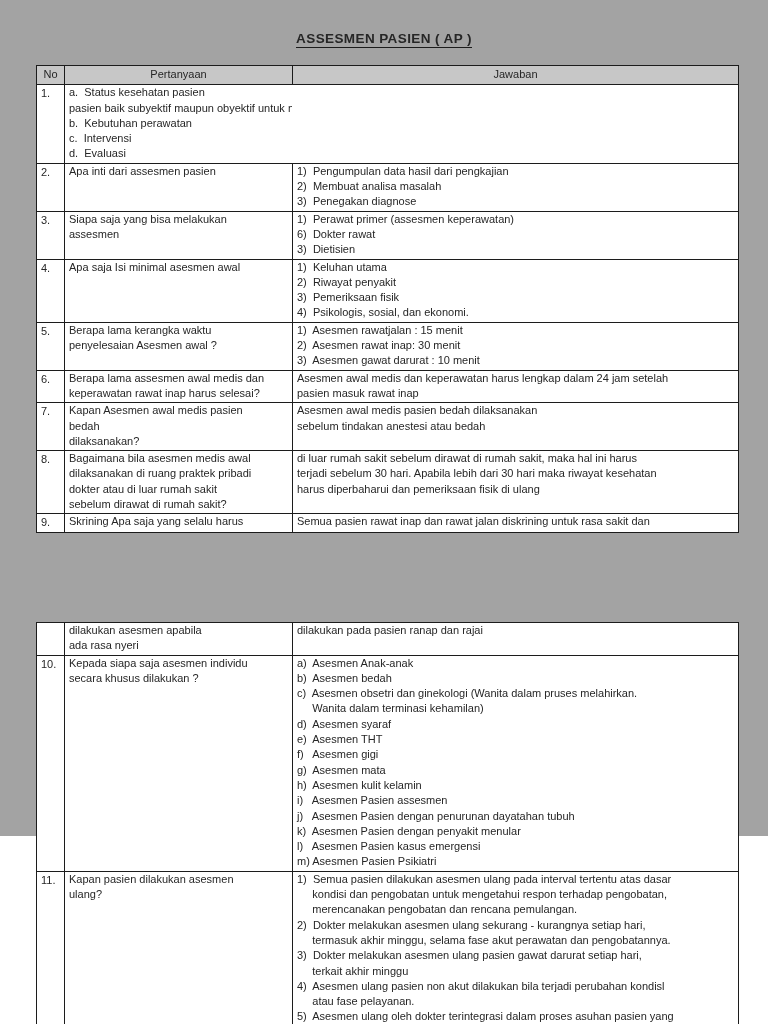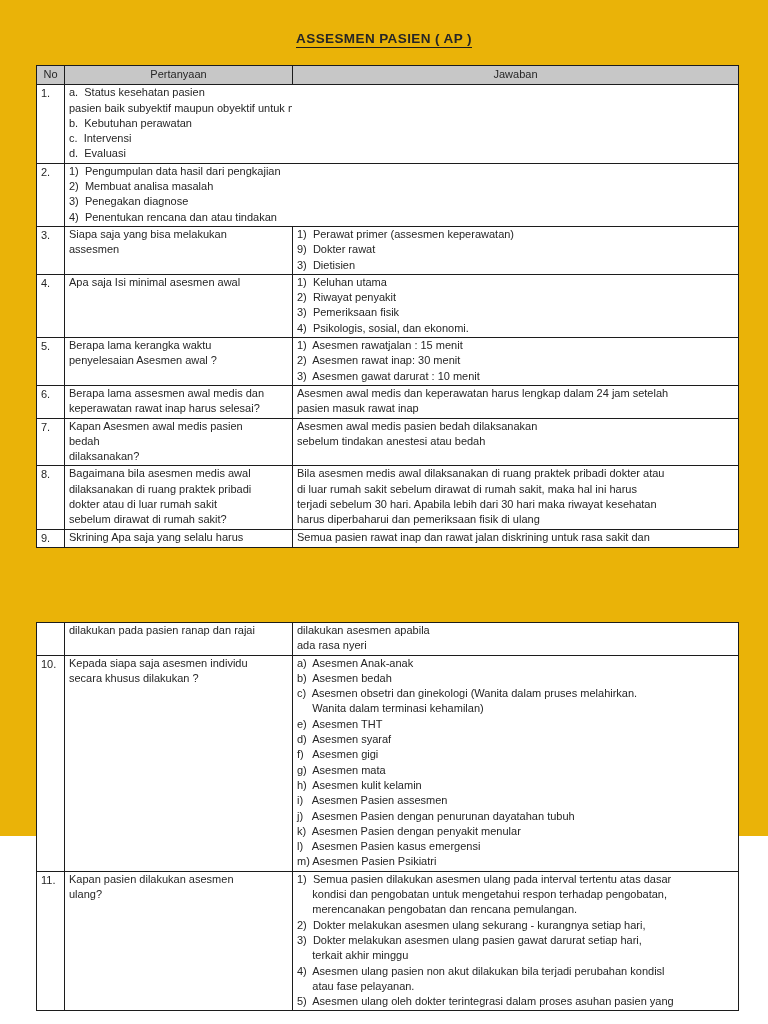--- a/index.html
+++ b/index.html
@@ -3,21 +3,21 @@
 <meta charset="utf-8">
 <style>
   html, body {
     margin: 0; padding: 0;
     width: 768px; height: 1024px;
     background: #ffffff;
     overflow: hidden;
     font-family: "Liberation Sans", sans-serif;
     color: #262626;
   }
-  #doc { position: relative; width: 768px; height: 836px; background: #eab308; }
+  #doc { position: relative; width: 768px; height: 836px; background: #a3a3a3; }
   .page-title {
     position: absolute; top: 31px; left: 0; right: 0;
     text-align: center;
     font-size: 13.5px; font-weight: bold; letter-spacing: 0.4px;
   }
   .page-title span { border-bottom: 1.6px solid #1c1c1c; padding-bottom: 1px; }
   .tbl {
     position: absolute; left: 36px; width: 701px;
     border: 1.6px solid #1c1c1c;
     background: #fff;
@@ -59,35 +59,37 @@
           <div class="ln">a.  Status kesehatan pasien</div>
           <div class="ln">pasien baik subyektif maupun obyektif untuk membuat keputusan terkait :</div>
           <div class="ln">b.  Kebutuhan perawatan</div>
           <div class="ln">c.  Intervensi</div>
           <div class="ln">d.  Evaluasi</div>
         </div>
     </div>
     <div class="row">
       <div class="cell no-cell">2.</div>
       <div class="cell">
+          <div class="ln">Apa inti dari assesmen pasien</div>
+        </div>
+      <div class="cell">
           <div class="ln">1)  Pengumpulan data hasil dari pengkajian</div>
           <div class="ln">2)  Membuat analisa masalah</div>
           <div class="ln">3)  Penegakan diagnose</div>
-          <div class="ln">4)  Penentukan rencana dan atau tindakan</div>
         </div>
     </div>
     <div class="row">
       <div class="cell no-cell">3.</div>
       <div class="cell">
           <div class="ln">Siapa saja yang bisa melakukan</div>
           <div class="ln">assesmen</div>
         </div>
       <div class="cell">
           <div class="ln">1)  Perawat primer (assesmen keperawatan)</div>
-          <div class="ln">9)  Dokter rawat</div>
+          <div class="ln">6)  Dokter rawat</div>
           <div class="ln">3)  Dietisien</div>
         </div>
     </div>
     <div class="row">
       <div class="cell no-cell">4.</div>
       <div class="cell">
           <div class="ln">Apa saja Isi minimal asesmen awal</div>
         </div>
       <div class="cell">
           <div class="ln">1)  Keluhan utama</div>
@@ -133,61 +135,60 @@
     </div>
     <div class="row">
       <div class="cell no-cell">8.</div>
       <div class="cell">
           <div class="ln">Bagaimana bila asesmen medis awal</div>
           <div class="ln">dilaksanakan di ruang praktek pribadi</div>
           <div class="ln">dokter atau di luar rumah sakit</div>
           <div class="ln">sebelum dirawat di rumah sakit?</div>
         </div>
       <div class="cell">
-          <div class="ln">Bila asesmen medis awal dilaksanakan di ruang praktek pribadi dokter atau</div>
           <div class="ln">di luar rumah sakit sebelum dirawat di rumah sakit, maka hal ini harus</div>
           <div class="ln">terjadi sebelum 30 hari. Apabila lebih dari 30 hari maka riwayat kesehatan</div>
           <div class="ln">harus diperbaharui dan pemeriksaan fisik di ulang</div>
         </div>
     </div>
     <div class="row">
       <div class="cell no-cell">9.</div>
       <div class="cell">
           <div class="ln">Skrining Apa saja yang selalu harus</div>
         </div>
       <div class="cell">
           <div class="ln">Semua pasien rawat inap dan rawat jalan diskrining untuk rasa sakit dan</div>
         </div>
     </div>
   </div>
 
   <div id="table2" class="tbl">
     <div class="row">
       <div class="cell no-cell"></div>
       <div class="cell">
-          <div class="ln">dilakukan pada pasien ranap dan rajai</div>
-        </div>
-      <div class="cell">
           <div class="ln">dilakukan asesmen apabila</div>
           <div class="ln">ada rasa nyeri</div>
+        </div>
+      <div class="cell">
+          <div class="ln">dilakukan pada pasien ranap dan rajai</div>
         </div>
     </div>
     <div class="row">
       <div class="cell no-cell">10.</div>
       <div class="cell">
           <div class="ln">Kepada siapa saja asesmen individu</div>
           <div class="ln">secara khusus dilakukan ?</div>
         </div>
       <div class="cell">
           <div class="ln">a)  Asesmen Anak-anak</div>
           <div class="ln">b)  Asesmen bedah</div>
           <div class="ln">c)  Asesmen obsetri dan ginekologi (Wanita dalam pruses melahirkan.</div>
           <div class="ln">     Wanita dalam terminasi kehamilan)</div>
+          <div class="ln">d)  Asesmen syaraf</div>
           <div class="ln">e)  Asesmen THT</div>
-          <div class="ln">d)  Asesmen syaraf</div>
           <div class="ln">f)   Asesmen gigi</div>
           <div class="ln">g)  Asesmen mata</div>
           <div class="ln">h)  Asesmen kulit kelamin</div>
           <div class="ln">i)   Asesmen Pasien assesmen</div>
           <div class="ln">j)   Asesmen Pasien dengan penurunan dayatahan tubuh</div>
           <div class="ln">k)  Asesmen Pasien dengan penyakit menular</div>
           <div class="ln">l)   Asesmen Pasien kasus emergensi</div>
           <div class="ln">m) Asesmen Pasien Psikiatri</div>
         </div>
     </div>
@@ -195,20 +196,21 @@
       <div class="cell no-cell">11.</div>
       <div class="cell">
           <div class="ln">Kapan pasien dilakukan asesmen</div>
           <div class="ln">ulang?</div>
         </div>
       <div class="cell">
           <div class="ln">1)  Semua pasien dilakukan asesmen ulang pada interval tertentu atas dasar</div>
           <div class="ln">     kondisi dan pengobatan untuk mengetahui respon terhadap pengobatan,</div>
           <div class="ln">     merencanakan pengobatan dan rencana pemulangan.</div>
           <div class="ln">2)  Dokter melakukan asesmen ulang sekurang - kurangnya setiap hari,</div>
+          <div class="ln">     termasuk akhir minggu, selama fase akut perawatan dan pengobatannya.</div>
           <div class="ln">3)  Dokter melakukan asesmen ulang pasien gawat darurat setiap hari,</div>
           <div class="ln">     terkait akhir minggu</div>
           <div class="ln">4)  Asesmen ulang pasien non akut dilakukan bila terjadi perubahan kondisl</div>
           <div class="ln">     atau fase pelayanan.</div>
           <div class="ln">5)  Asesmen ulang oleh dokter terintegrasi dalam proses asuhan pasien yang</div>
         </div>
     </div>
   </div>
 
 </div>

